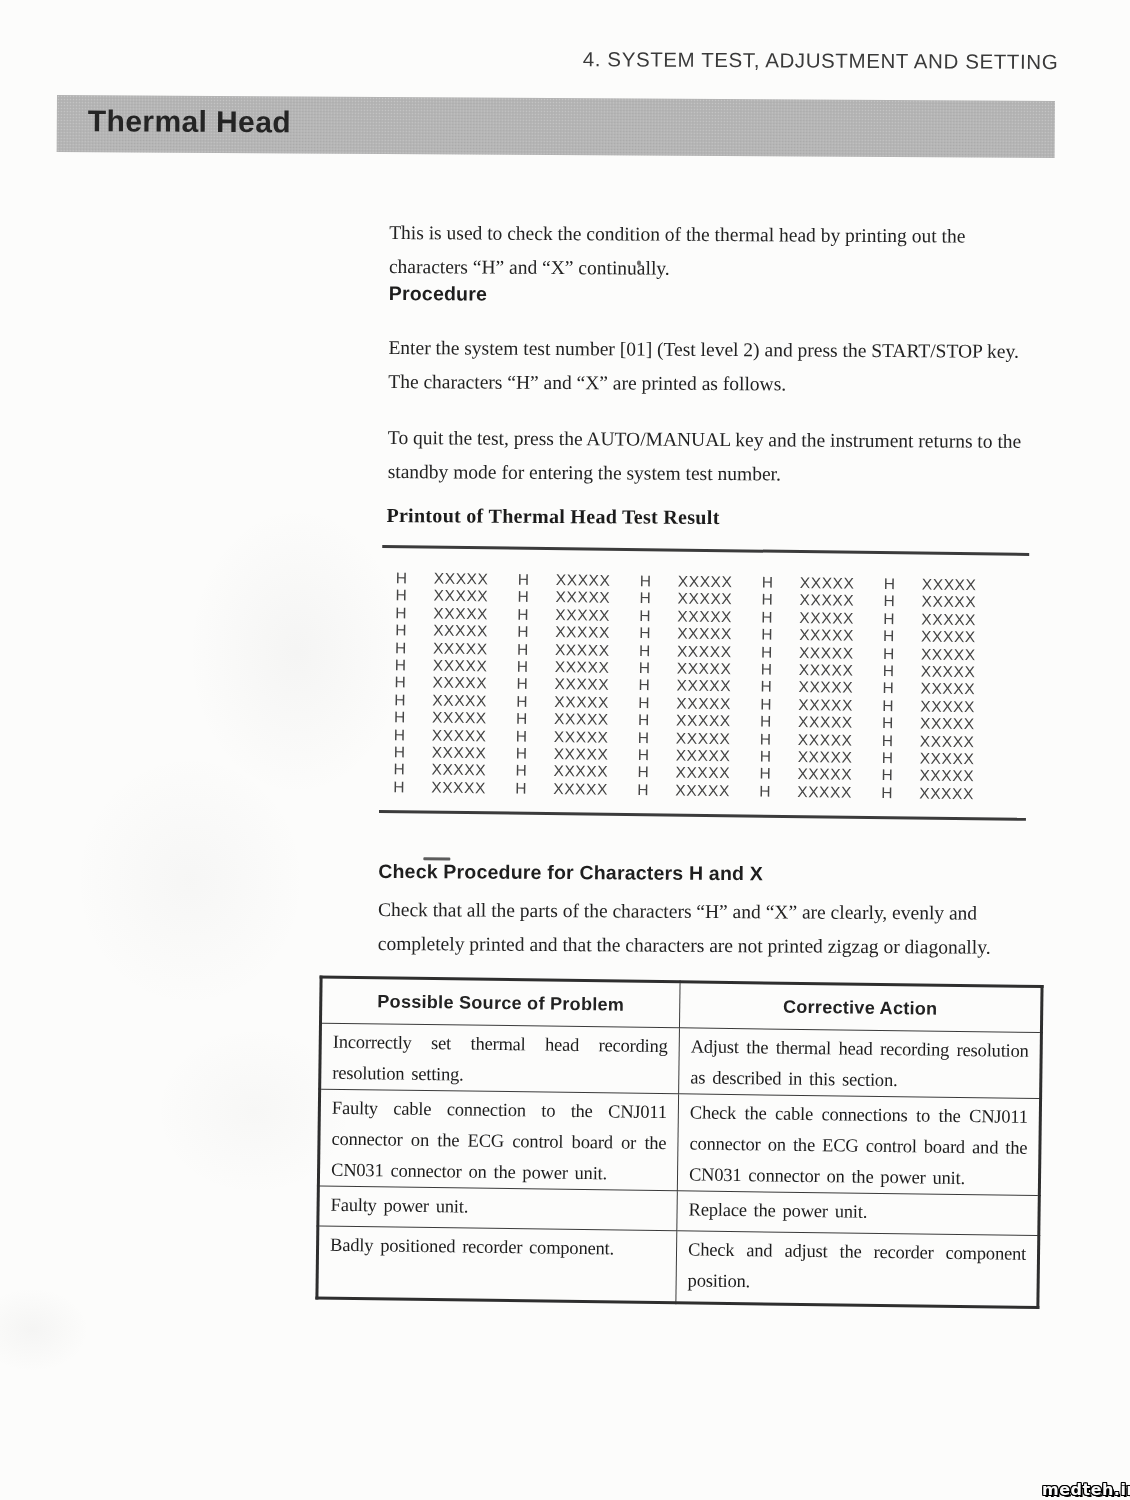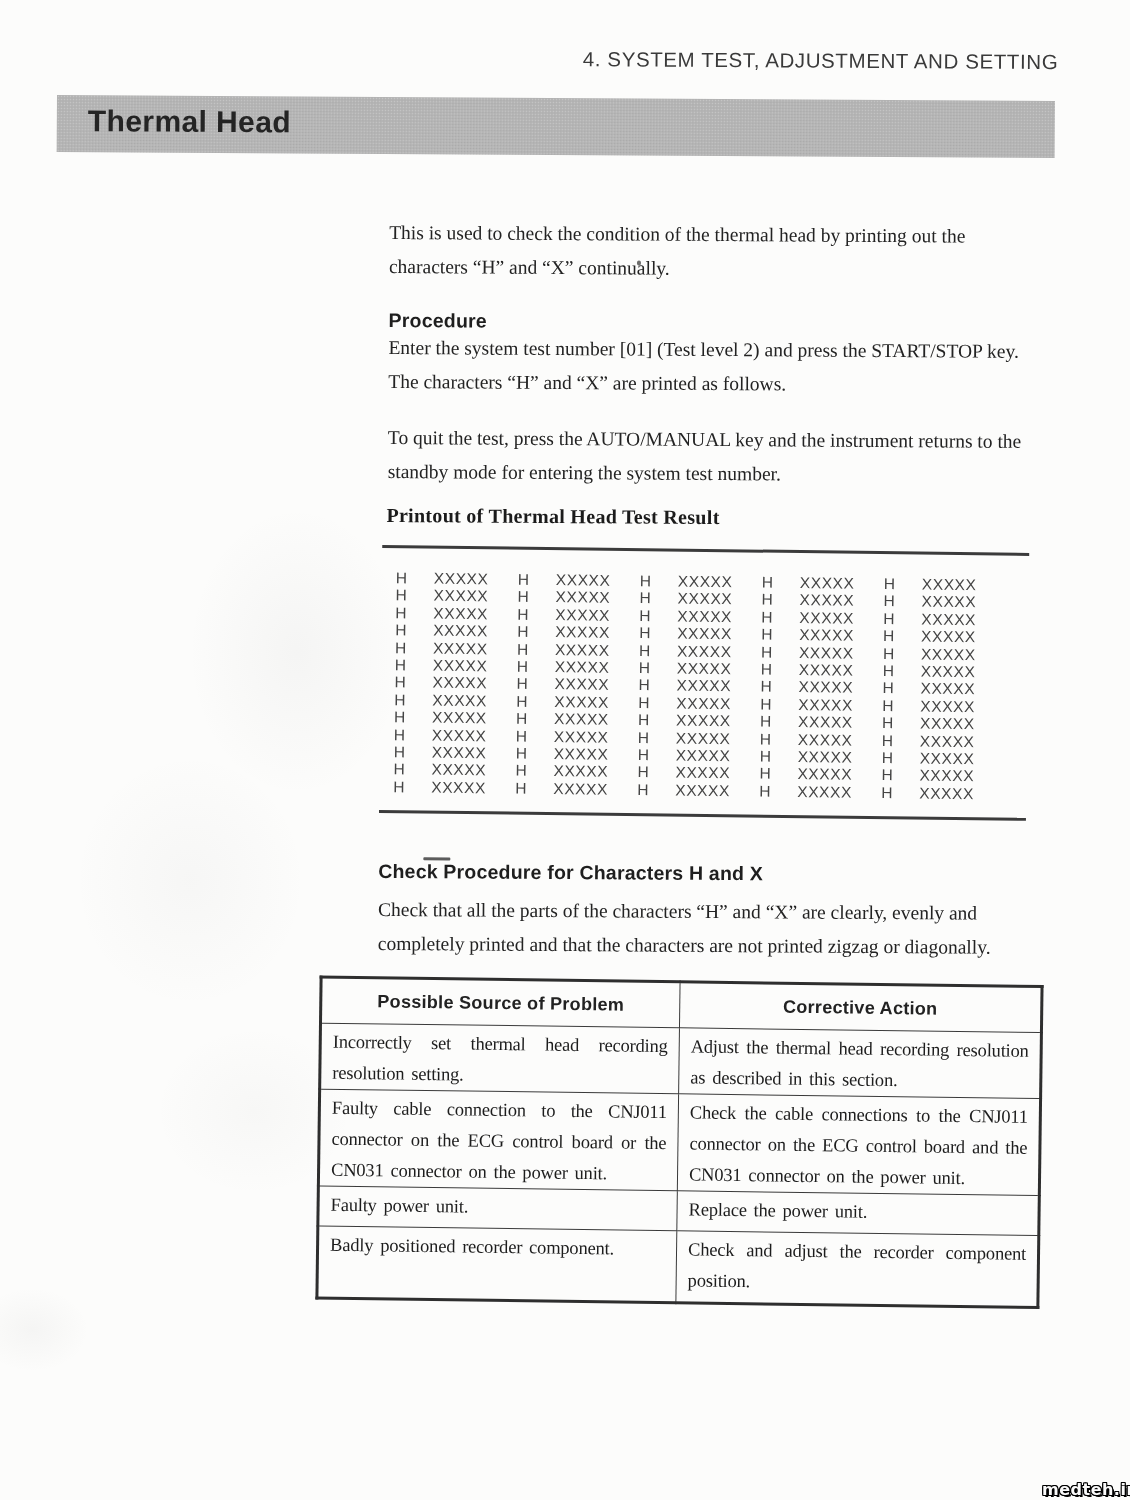--- a/index.html
+++ b/index.html
@@ -114,21 +114,21 @@
   <div class="title-bar">
     <span class="title-text">Thermal Head</span>
   </div>
 
   <div class="para" style="left:390px;top:214px;">
     <div class="pline">This is used to check the condition of the thermal head by printing out the</div>
     <div class="pline">characters “H” and “X” continually.</div>
   </div>
   <div class="artifact-dot"></div>
 
-  <div class="sans-heading" style="left:390px;top:307px;text-align:center;">Procedure</div>
+  <div class="sans-heading" style="left:390px;top:280px;text-align:center;">Procedure</div>
 
   <div class="para" style="left:390px;top:329px;">
     <div class="pline">Enter the system test number [01] (Test level 2) and press the START/STOP key.</div>
     <div class="pline">The characters “H” and “X” are printed as follows.</div>
   </div>
 
   <div class="para" style="left:390px;top:419px;">
     <div class="pline">To quit the test, press the AUTO/MANUAL key and the instrument returns to the</div>
     <div class="pline">standby mode for entering the system test number.</div>
   </div>

